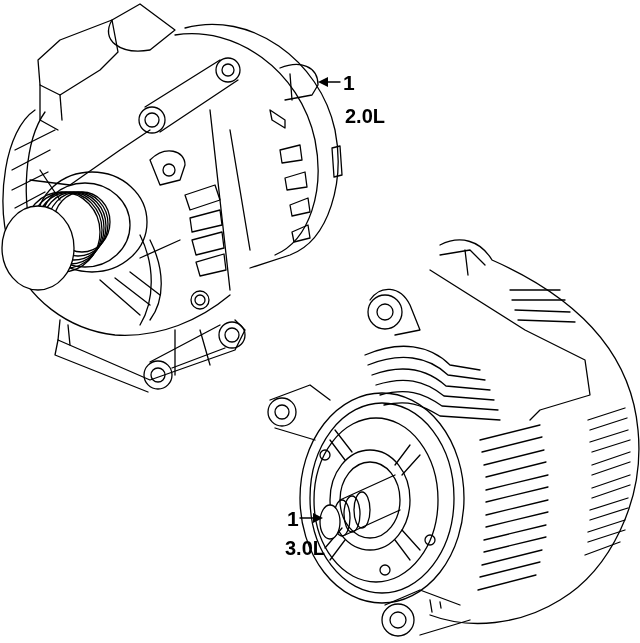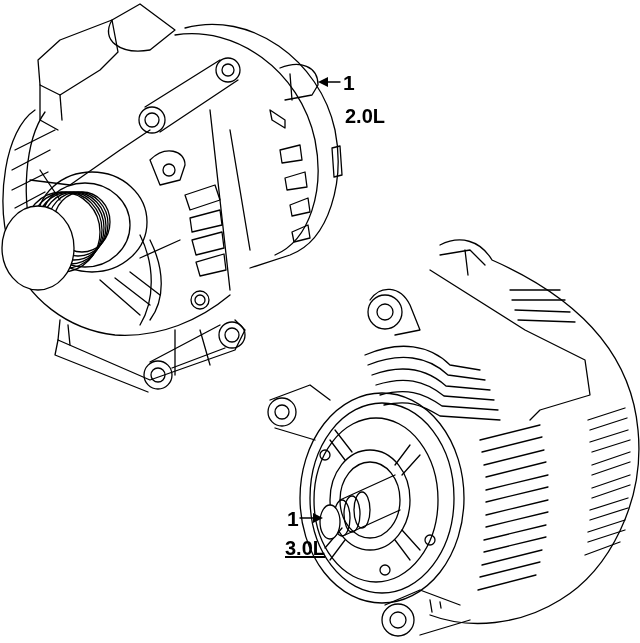--- a/index.html
+++ b/index.html
@@ -209,15 +209,15 @@
     </g>
   </svg>
 
   <div class="callout" style="left:343px; top:72px;">
     <span class="num" style="left:0; top:0;">1</span>
     <span class="spec" style="left:2px; top:34px;">2.0L</span>
   </div>
 
   <div class="callout" style="left:287px; top:508px;">
     <span class="num" style="left:0; top:0;">1</span>
-    <span class="spec" style="left:-2px; top:30px;text-decoration:underline;">3.0L</span>
+    <span class="spec" style="left:-2px; top:30px;">3.0L</span>
   </div>
 </div>
 
 </body></html>

